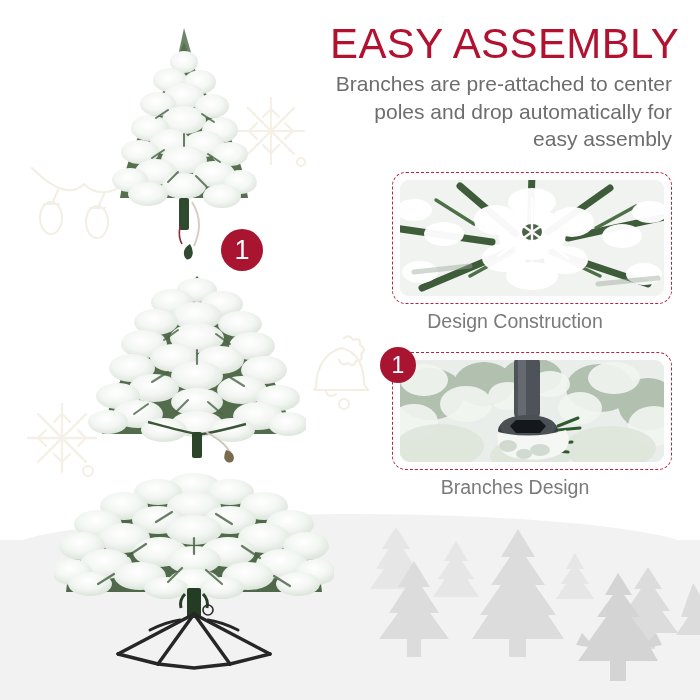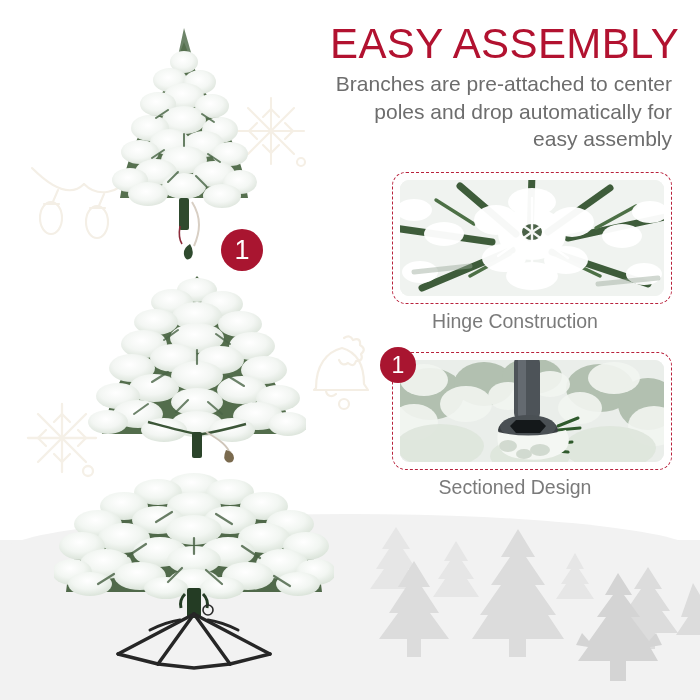--- a/index.html
+++ b/index.html
@@ -419,21 +419,21 @@
               <path d="M132 52 L132 92"></path>
           </g>
           <g stroke="#9aa89a" stroke-width="5" stroke-linecap="round" opacity="0.45" fill="none">
             <path d="M14 92 L70 86"></path>
             <path d="M198 104 L258 98"></path>
           </g>
         </svg>
       </div>
       <div class="panel-frame"></div>
     </div>
-    <div class="panel-caption p1-cap">Hinge Construction</div>
+    <div class="panel-caption p1-cap">Design Construction</div>
 
     <div class="panel p2">
       <div class="panel-photo">
         <svg width="264" height="102" viewBox="0 0 264 102" preserveAspectRatio="none">
           <rect width="264" height="102" fill="#eaeeea"></rect>
 
           <g fill="#9fb09c" opacity="0.75">
             <ellipse cx="30" cy="34" rx="34" ry="26"></ellipse>
             <ellipse cx="84" cy="24" rx="30" ry="22"></ellipse>
             <ellipse cx="200" cy="28" rx="34" ry="24"></ellipse>
@@ -473,18 +473,18 @@
           <path d="M98 72 q-4 22 18 26 q26 5 44 -4 q14 -8 6 -24 q-34 10 -68 2 Z" fill="#f4f7f3"></path>
           <g fill="#c9d2c7" opacity="0.8">
             <ellipse cx="108" cy="86" rx="9" ry="6"></ellipse>
             <ellipse cx="140" cy="90" rx="10" ry="6"></ellipse>
             <ellipse cx="124" cy="94" rx="8" ry="5"></ellipse>
           </g>
         </svg>
       </div>
       <div class="panel-frame"></div>
     </div>
-    <div class="panel-caption p2-cap">Sectioned Design</div>
+    <div class="panel-caption p2-cap">Branches Design</div>
   </div>
 
   <div class="badge badge-2">1</div>
 
 </div>
 
 </body></html>

